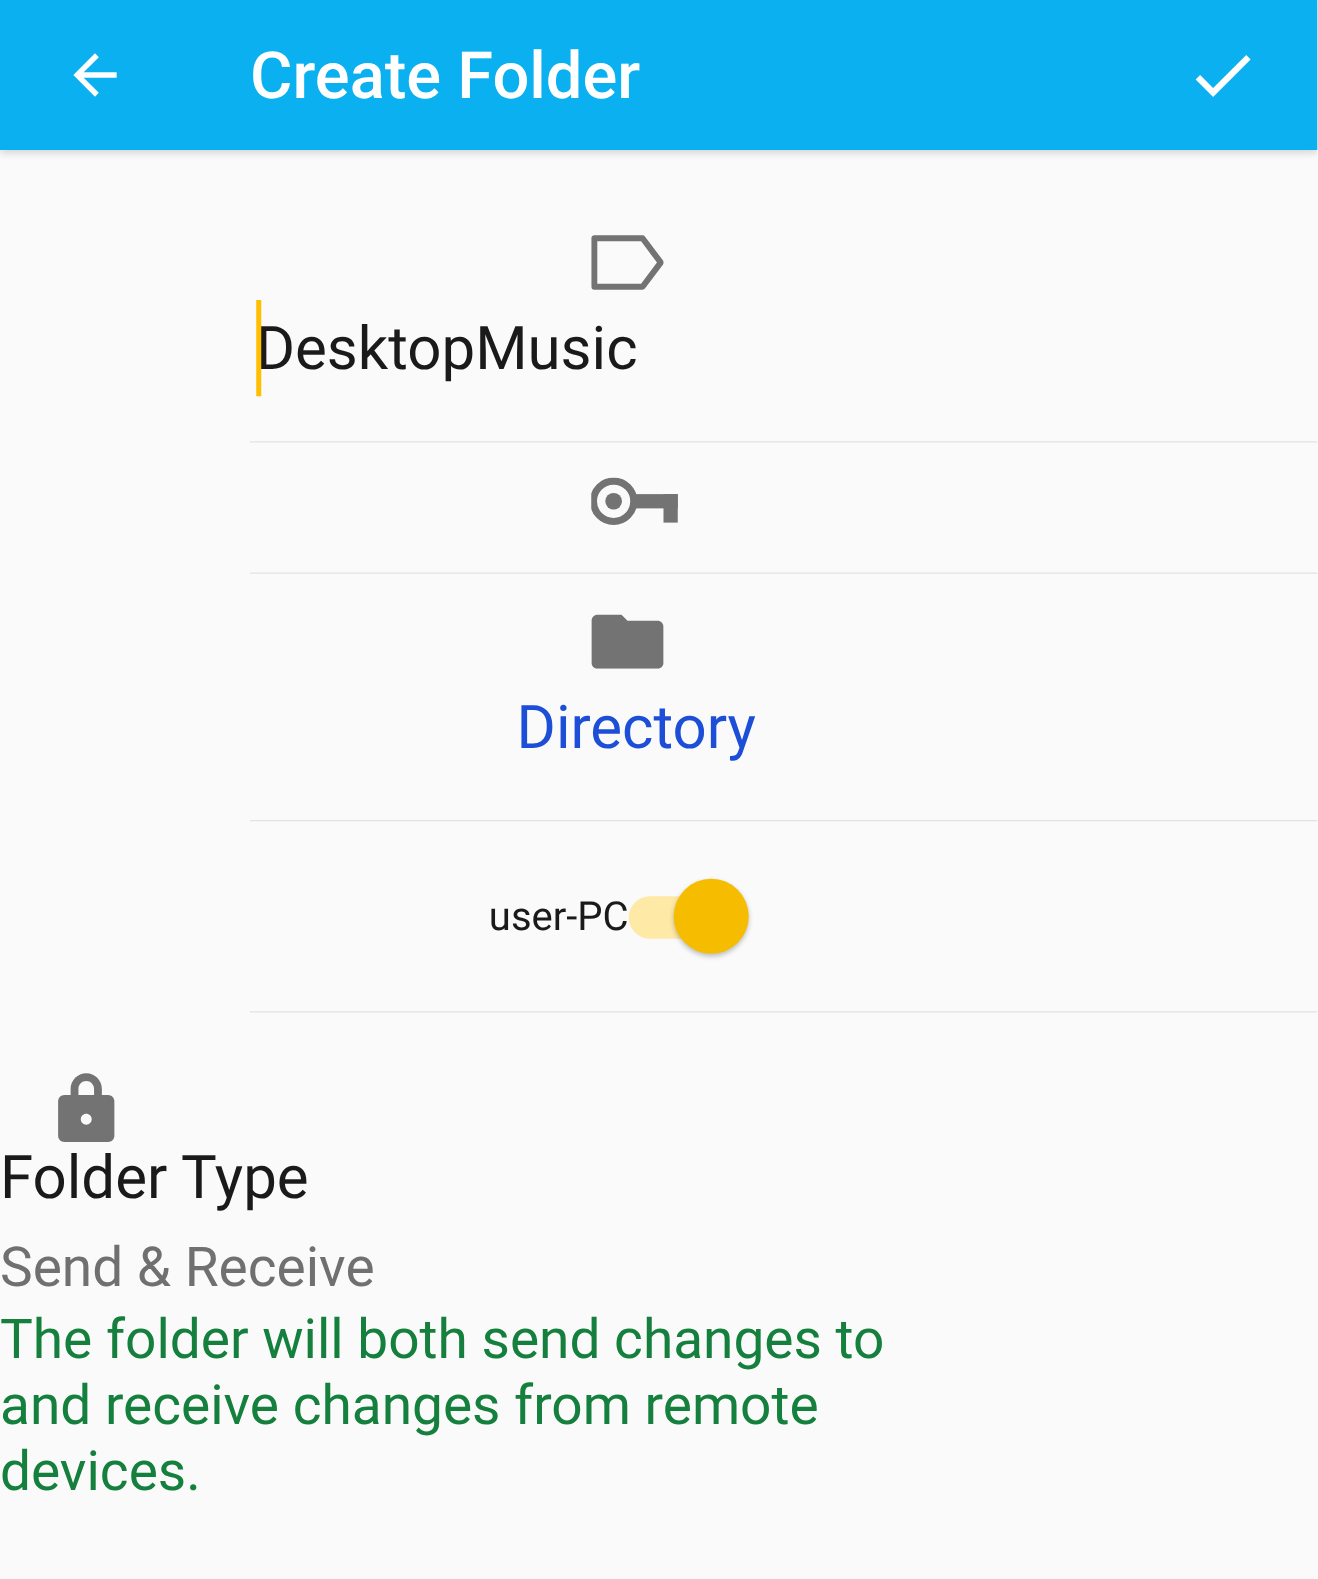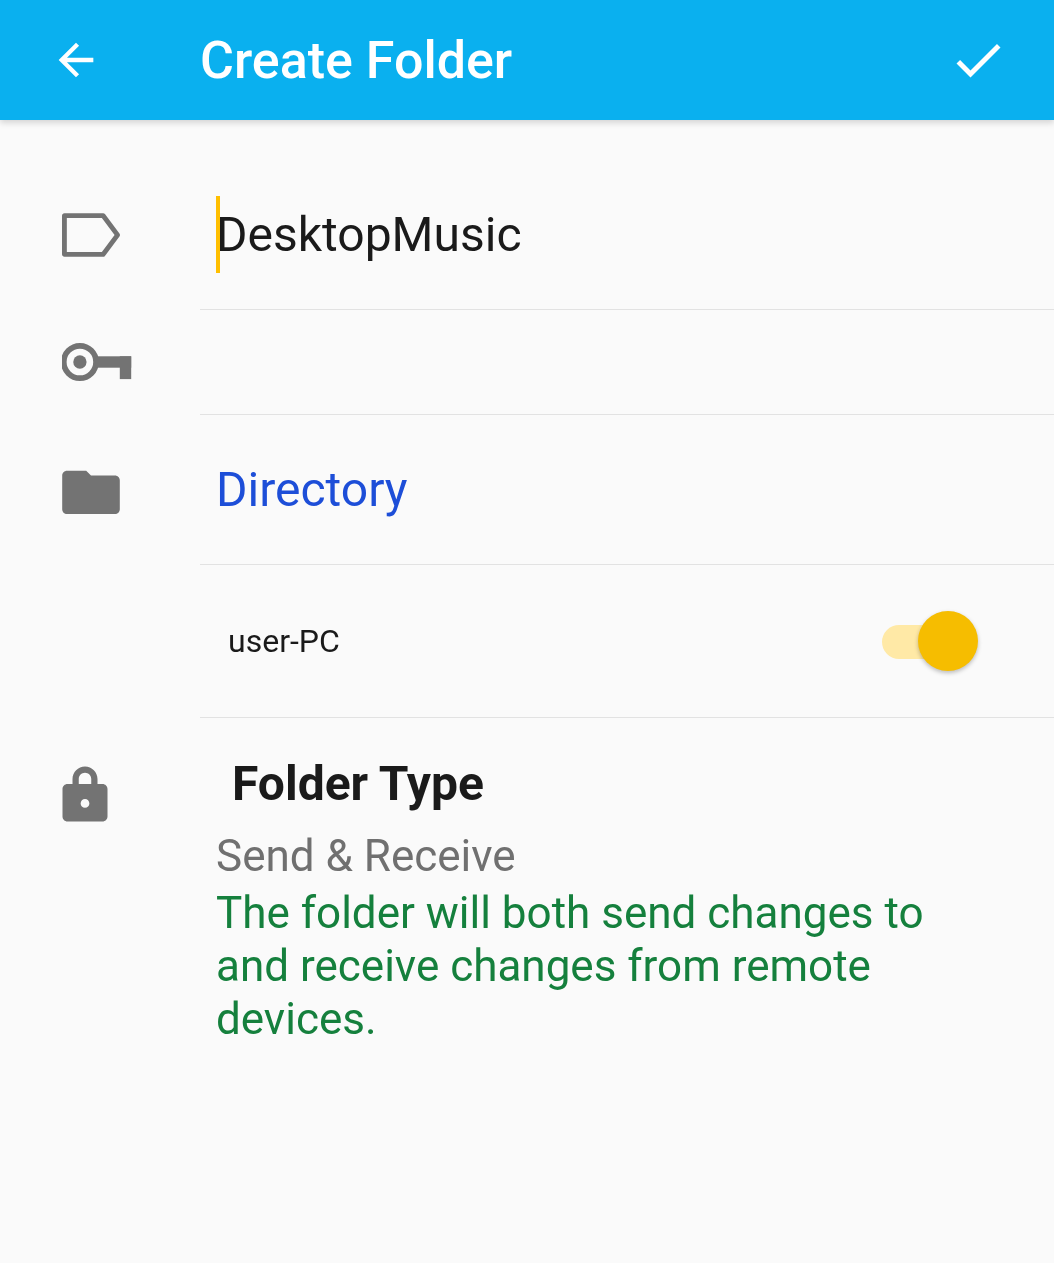--- a/index.html
+++ b/index.html
@@ -44,21 +44,22 @@
   }
 
   .content {
     padding-top: 40px;
   }
 
   .row {
     display: flex;
     align-items: center;
     min-height: 104px;
-    padding: 28px 0 28px 16px;
+    padding: 28px 0 28px 0;
+    flex-direction: column;
   }
   .row .icon-col {
     width: 200px;
     display: flex;
     align-items: center;
     justify-content: flex-start;
     padding-left: 46px;
   }
   .row .body-col {
     flex: 1;
@@ -137,23 +138,22 @@
     width: 60px;
     height: 60px;
     border-radius: 50%;
     background: #f6bd00;
     box-shadow: 0 2px 4px rgba(0,0,0,0.25);
   }
 
   .heading {
     font-size: 48px;
     color: #1a1a1a;
-    font-weight: 700;
+    font-weight: 400;
     line-height: 1.1;
-    margin-left: 16px;
   }
   .subheading {
     font-size: 44px;
     color: #707070;
     line-height: 1.15;
     margin-top: 20px;
   }
   .description {
     font-size: 44px;
     color: #15803d;

